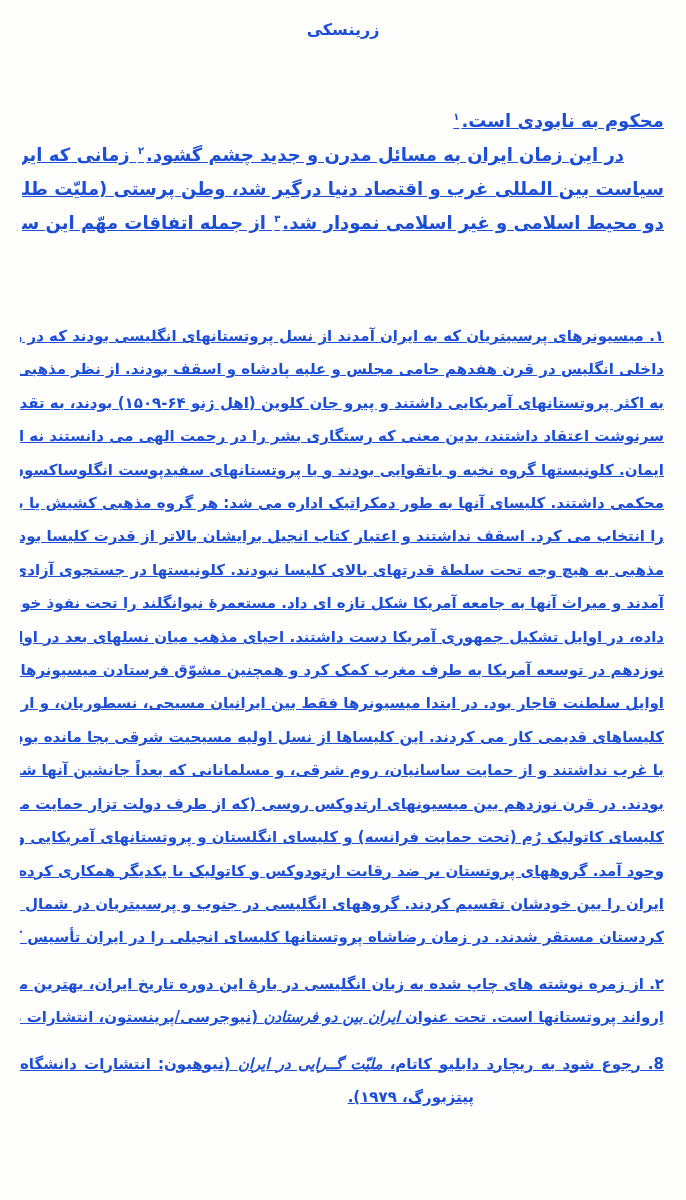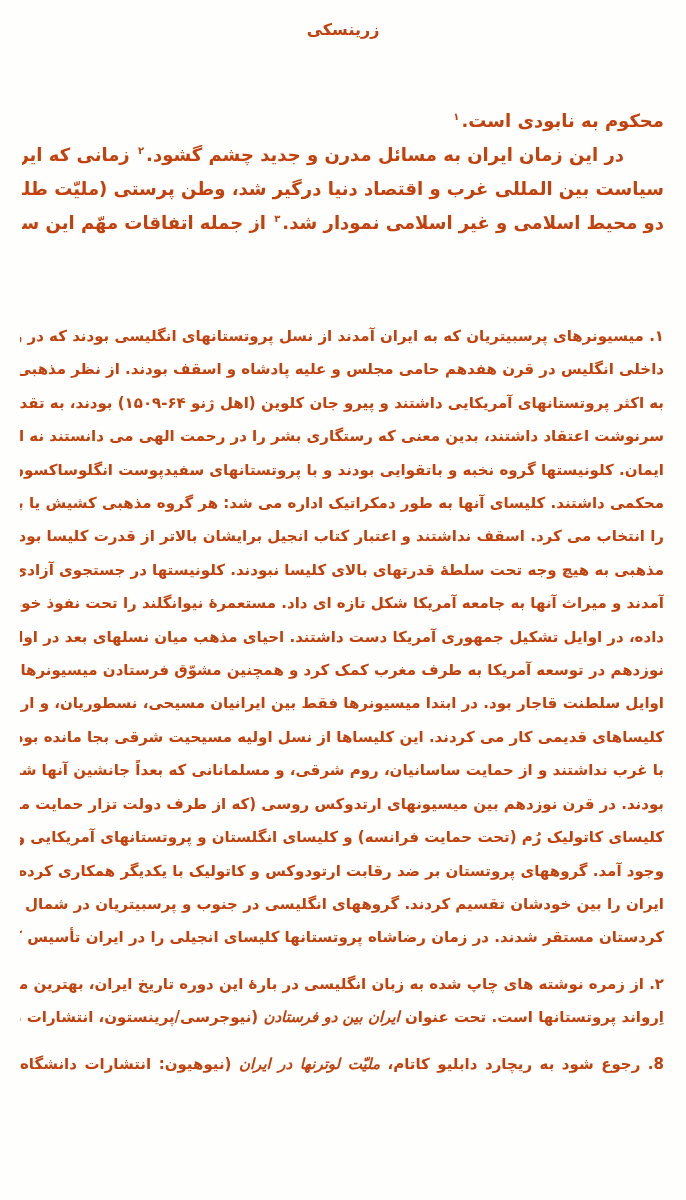--- a/index.html
+++ b/index.html
@@ -1,37 +1,37 @@
 <!DOCTYPE html>
 <html lang="fa" dir="rtl"><head>
 <meta charset="utf-8">
 <style>
   html,body{margin:0;padding:0;background:#e8e8e8;}
   .page{
     position:relative;
     width:686px;height:1200px;
     margin:0 auto;
     background:#fefefc;
-    color:#c2410c;
+    color:#1d4ed8;
     font-family:"DejaVu Sans",sans-serif;
     direction:rtl;
     overflow:hidden;
   }
   .header-title{
     position:absolute;top:20px;right:0;left:0;
     text-align:center;
     font-size:16px;font-weight:bold;
     letter-spacing:1px;
   }
   .body-block{
     position:absolute;top:104px;right:22px;left:22px;
     font-size:18px;font-weight:bold;
     line-height:34px;
   }
-  .line{white-space:nowrap;overflow:hidden;}
+  .line{white-space:nowrap;overflow:hidden;text-decoration:underline;}
   .just{text-align:justify;text-align-last:justify;}
   .endline{text-align:right;}
   .indent{padding-right:40px;}
   sup{
     font-size:10px;
     vertical-align:super;
     line-height:0;
     margin:0 2px;
     font-weight:bold;
   }
@@ -87,19 +87,20 @@
       <div class="line just">ایران را بین خودشان تقسیم کردند. گروههای انگلیسی در جنوب و پرسبیتریان در شمال و لوترنها در</div>
       <div class="line endline">کردستان مستقر شدند. در زمان رضاشاه پروتستانها کلیسای انجیلی را در ایران تأسیس کردند.</div>
     </div>
 
     <div class="fn">
       <div class="line just">۲. از زمره نوشته های چاپ شده به زبان انگلیسی در بارهٔ این دوره تاریخ ایران، بهترین مقدّمه نوشته</div>
       <div class="line just"><span>اِرواند پروتستانها است. تحت عنوان </span><span class="booktitle">ایران بین دو فرستادن</span><span> (نیوجرسی/پرینستون، انتشارات دانشگاه</span></div>
     </div>
 
     <div class="fn">
-      <div class="line just"><span>8. رجوع شود به ریچارد دابلیو کاتام، </span><span class="booktitle">ملیّت لوترنها در ایران</span><span> (نیوهیون: انتشارات دانشگاه</span></div>
+      <div class="line just"><span>8. رجوع شود به ریچارد دابلیو کاتام، </span><span class="booktitle">ملیّت گــرایی در ایران</span><span> (نیوهیون: انتشارات دانشگاه</span></div>
+      <div class="line fn3-cont">پیتزبورگ، ۱۹۷۹).</div>
     </div>
 
   </div>
 
 
 </div>
 
 </body></html>

